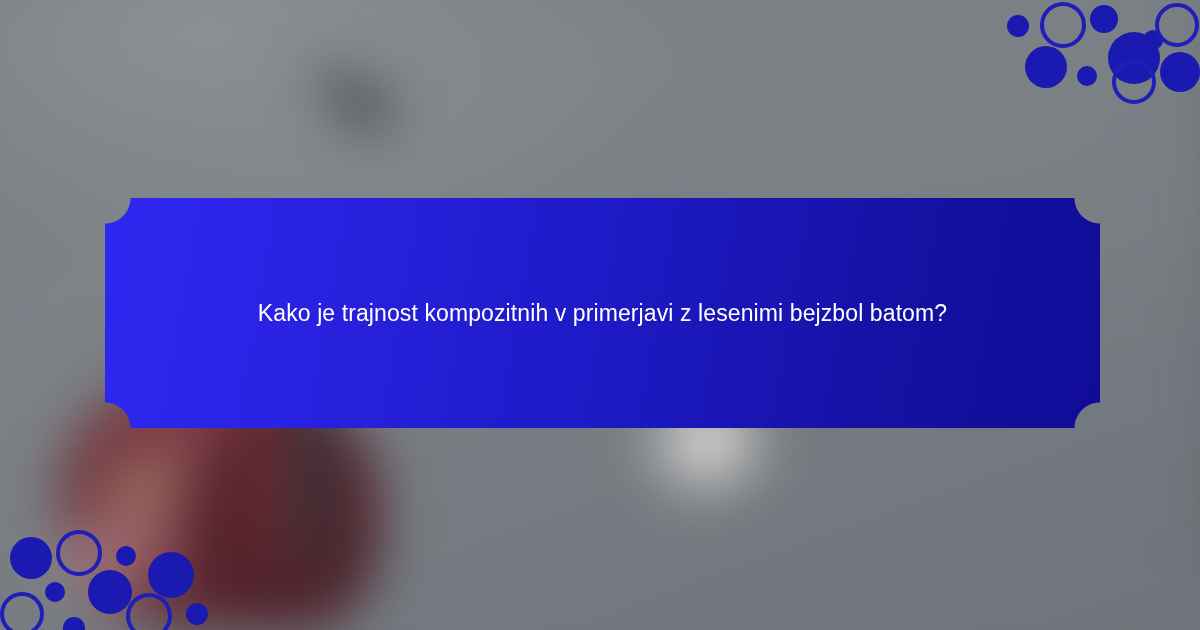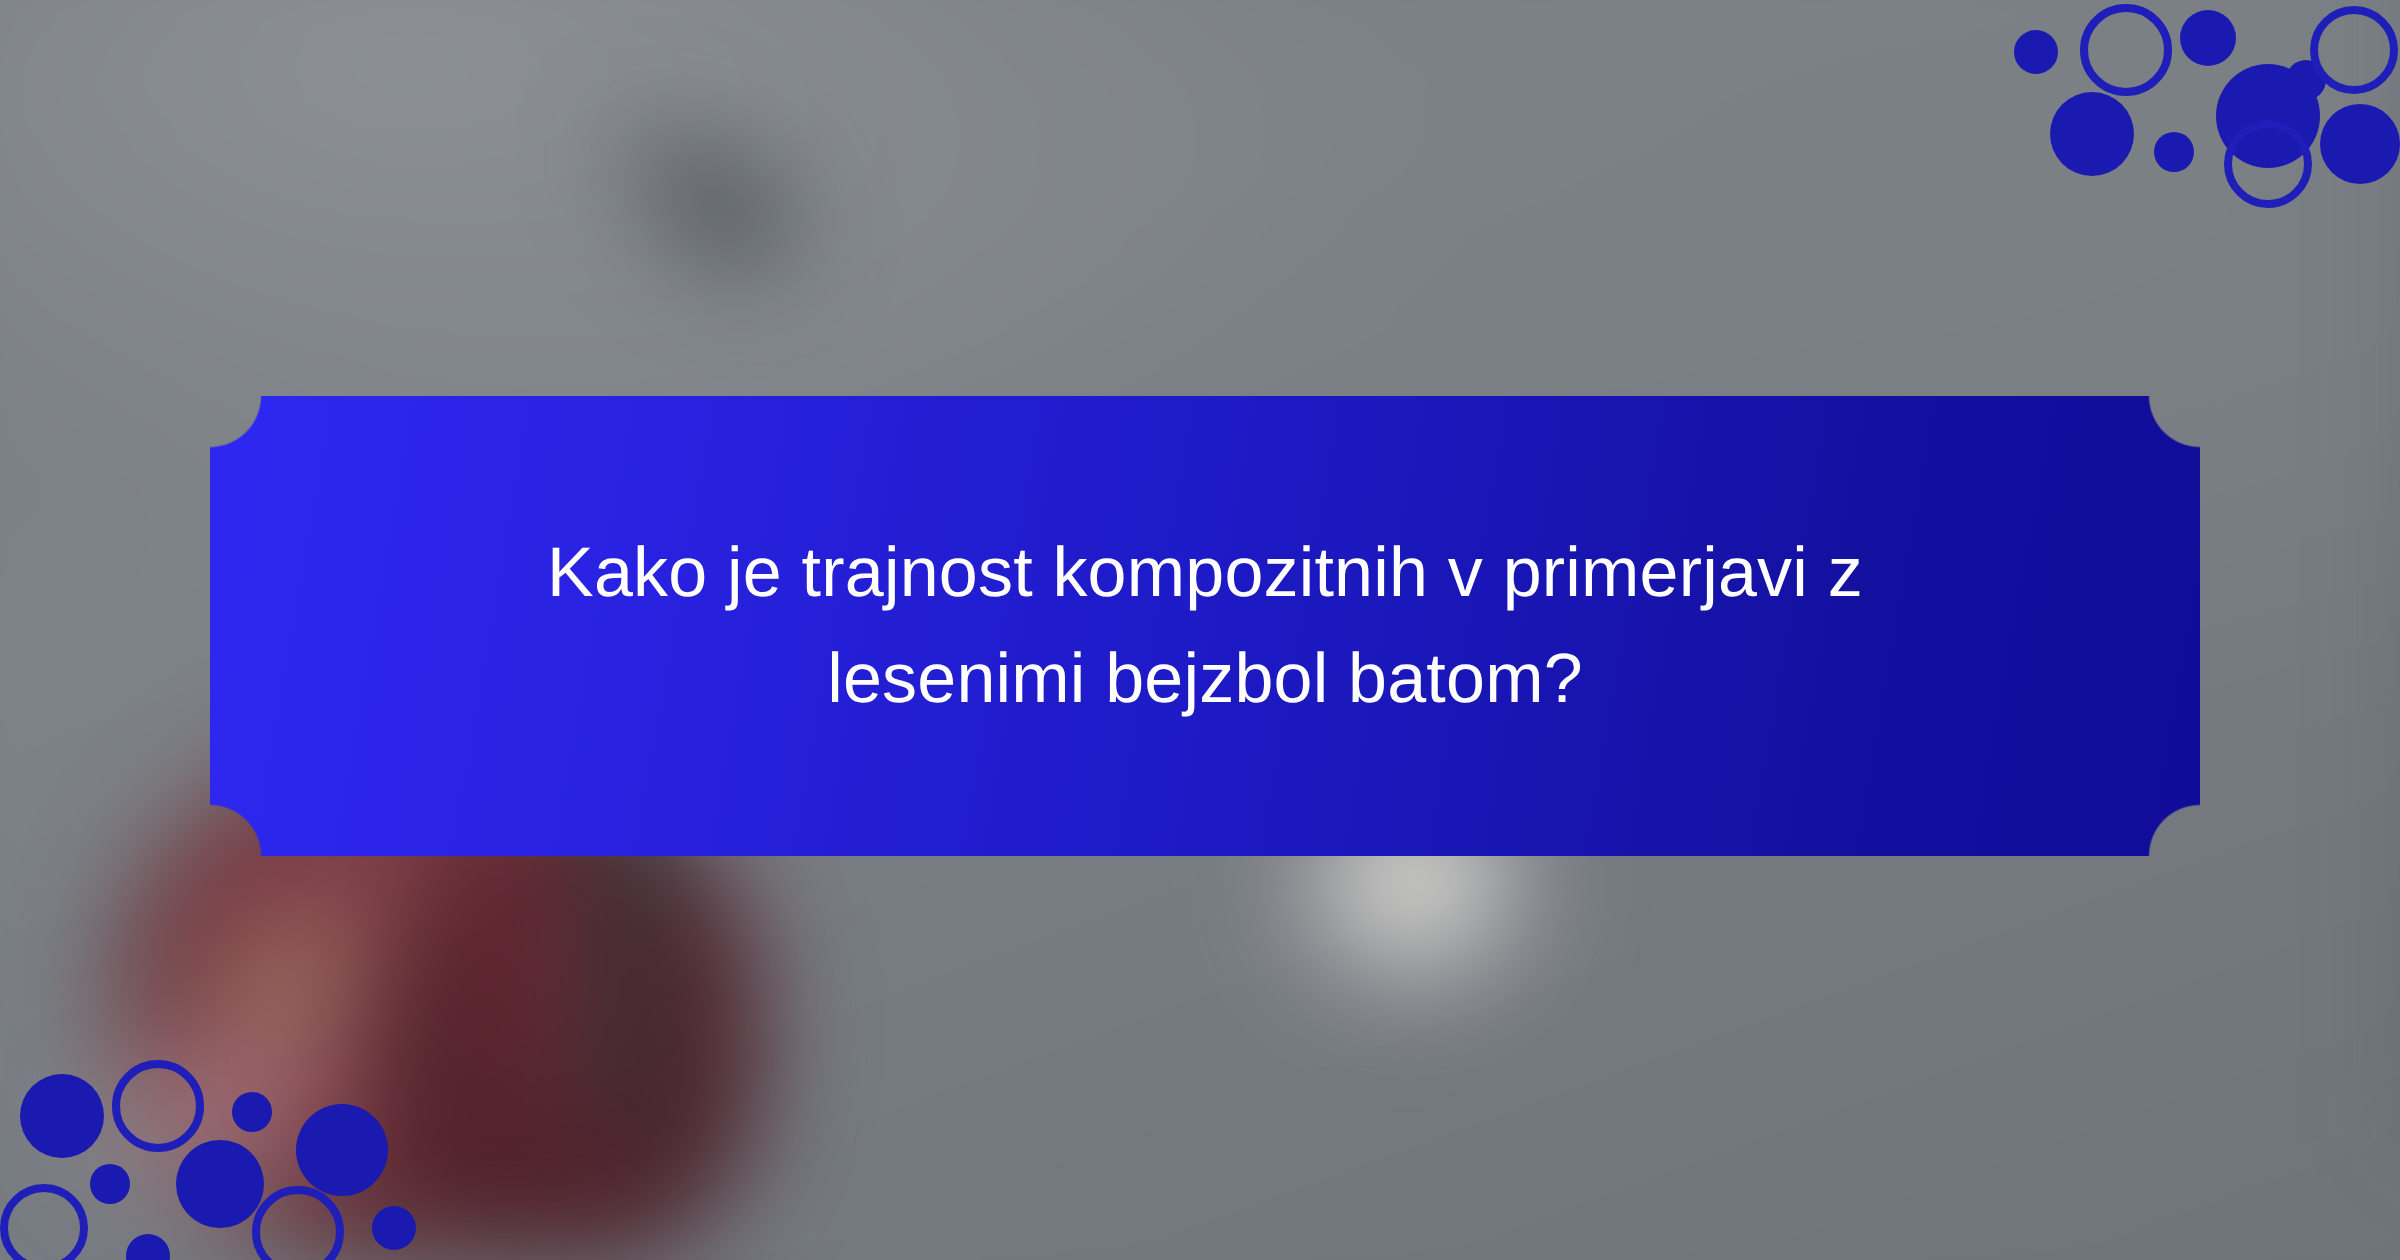--- a/index.html
+++ b/index.html
@@ -150,21 +150,21 @@
       radial-gradient(circle 26px at 0 0,    rgba(0,0,0,0) 0 25px, #000 26px) top left    / 52px 52px no-repeat,
       radial-gradient(circle 26px at 100% 0, rgba(0,0,0,0) 0 25px, #000 26px) top right   / 52px 52px no-repeat,
       radial-gradient(circle 26px at 0 100%, rgba(0,0,0,0) 0 25px, #000 26px) bottom left / 52px 52px no-repeat,
       radial-gradient(circle 26px at 100% 100%, rgba(0,0,0,0) 0 25px, #000 26px) bottom right / 52px 52px no-repeat,
       linear-gradient(#000 0 0) 52px 0   / calc(100% - 104px) 100% no-repeat,
       linear-gradient(#000 0 0) 0   52px / 100% calc(100% - 104px) no-repeat;
   }
 
   #headline {
     color: #ffffff;
-    font-size: 35px;
+    font-size: 23px;
     line-height: 1.52;
     font-weight: 400;
     text-align: center;
     max-width: 760px;
     letter-spacing: .1px;
     padding: 0 30px;
   }
 </style>
 </head>
 <body>

